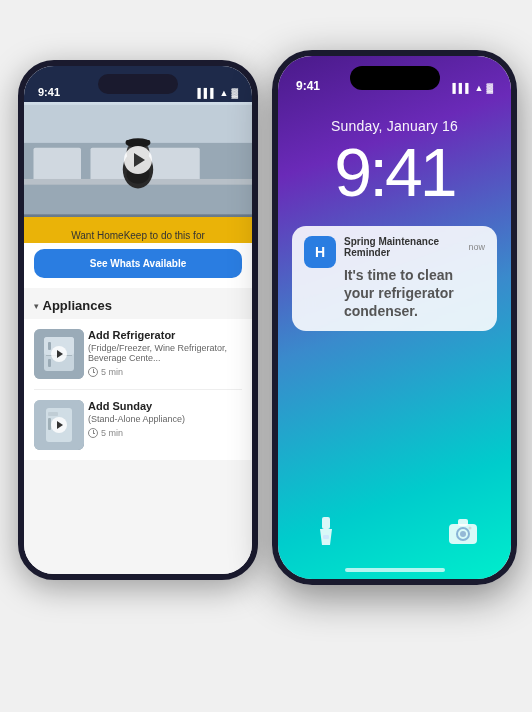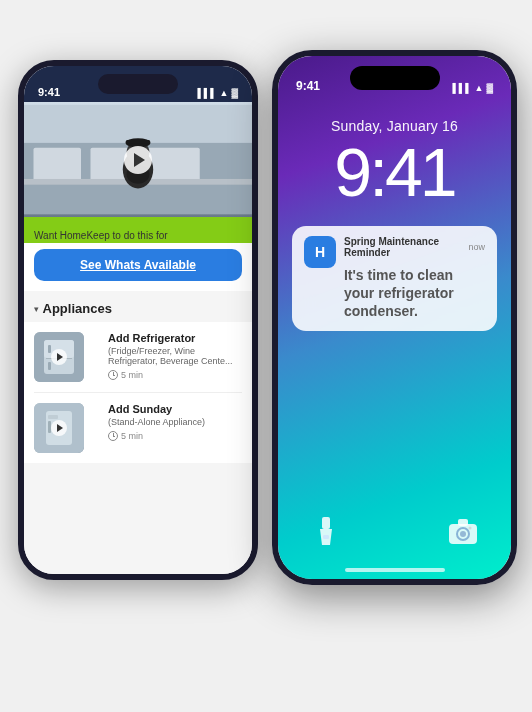--- a/index.html
+++ b/index.html
@@ -173,47 +173,46 @@
       width: 0;
       height: 0;
       border-top: 7px solid transparent;
       border-bottom: 7px solid transparent;
       border-left: 11px solid #333;
       margin-left: 3px;
     }
 
     
     .promo-banner {
-      background: #84cc16;
+      background: #eab308;
       padding: 8px 10px 0 10px;
-      text-align: left;
+      text-align: center;
     }
     .promo-text {
       font-size: 10px;
       color: #333;
       font-weight: 500;
     }
 
     
     .cta-section {
       background: #fff;
       padding: 6px 10px 10px 10px;
     }
     .cta-button {
       width: 100%;
       background: #2a7de1;
       color: #fff;
       border: none;
       border-radius: 10px;
       padding: 9px;
-      font-size: 12px;
+      font-size: 10px;
       font-weight: 600;
       cursor: pointer;
       text-align: center;
-      text-decoration: underline;
     }
 
     
     .section-header {
       background: #f5f5f5;
       padding: 10px 10px 6px 10px;
       display: flex;
       align-items: center;
       gap: 4px;
     }
@@ -231,21 +230,21 @@
     .appliance-list {
       background: #fff;
       padding: 0 10px;
     }
 
     .appliance-item {
       display: flex;
       align-items: flex-start;
       padding: 10px 0;
       border-bottom: 1px solid #eee;
-      gap: 24px;
+      gap: 4px;
     }
     .appliance-item:last-child { border-bottom: none; }
 
     .appliance-thumb {
       width: 50px;
       height: 50px;
       border-radius: 6px;
       overflow: hidden;
       flex-shrink: 0;
       position: relative;

